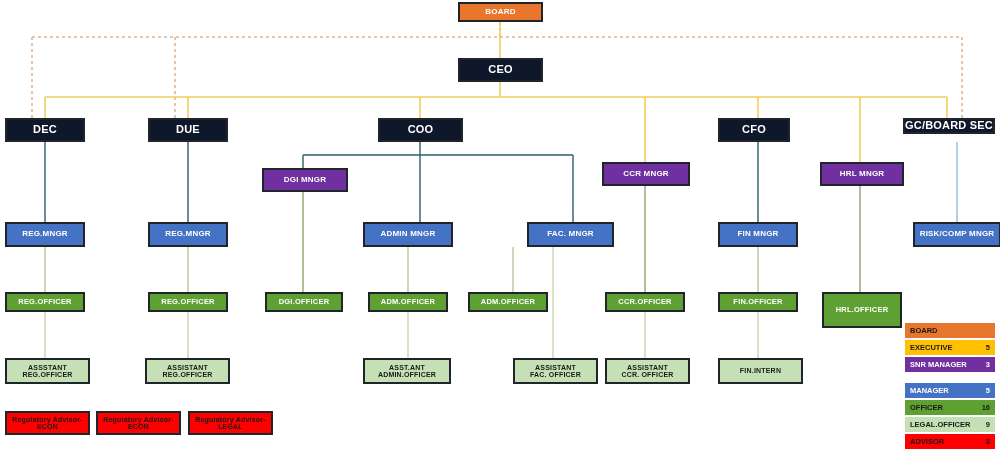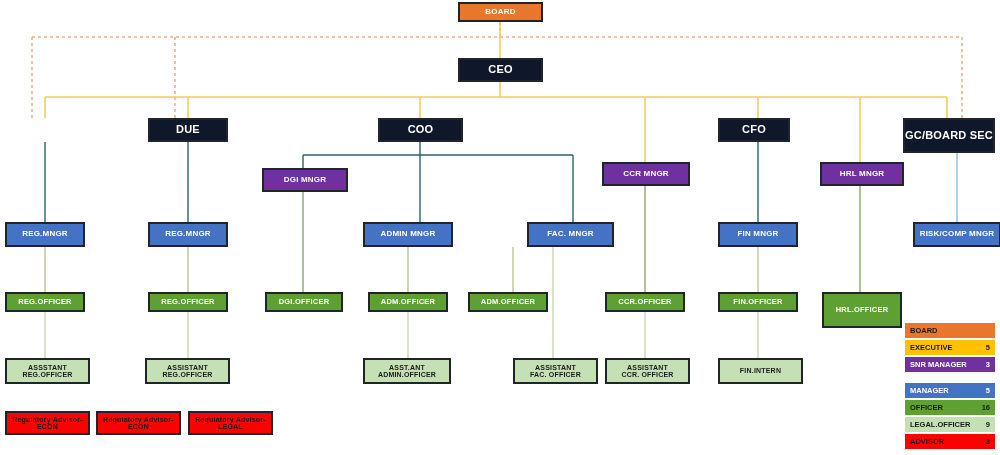--- a/index.html
+++ b/index.html
@@ -112,33 +112,36 @@
       <path d="M 553 247 L 553 358"></path>
       <path d="M 645 312 L 645 358"></path>
       <path d="M 758 312 L 758 358"></path>
     </g>
   </svg>
 
   <div class="node lv-board" style="left:458px;top:2px;width:85px;height:20px;">
     <span>BOARD</span>
   </div>
 
+  <div class="node lv-exec" style="left:5px;top:118px;width:80px;height:24px;">
+    <span>DEC</span>
+  </div>
   <div class="node lv-exec" style="left:148px;top:118px;width:80px;height:24px;">
     <span>DUE</span>
   </div>
   <div class="node lv-exec" style="left:458px;top:58px;width:85px;height:24px;">
     <span>CEO</span>
   </div>
   <div class="node lv-exec" style="left:378px;top:118px;width:85px;height:24px;">
     <span>COO</span>
   </div>
   <div class="node lv-exec" style="left:718px;top:118px;width:72px;height:24px;">
     <span>CFO</span>
   </div>
-  <div class="node lv-exec" style="left:903px;top:118px;width:92px;height:35px;">
+  <div class="node lv-exec" style="left:903px;top:118px;width:92px;height:16px;">
     <span>GC/BOARD SEC</span>
   </div>
 
   <div class="node lv-snr" style="left:262px;top:168px;width:86px;height:24px;">
     <span>DGI MNGR</span>
   </div>
   <div class="node lv-snr" style="left:602px;top:162px;width:88px;height:24px;">
     <span>CCR MNGR</span>
   </div>
   <div class="node lv-snr" style="left:820px;top:162px;width:84px;height:24px;">

